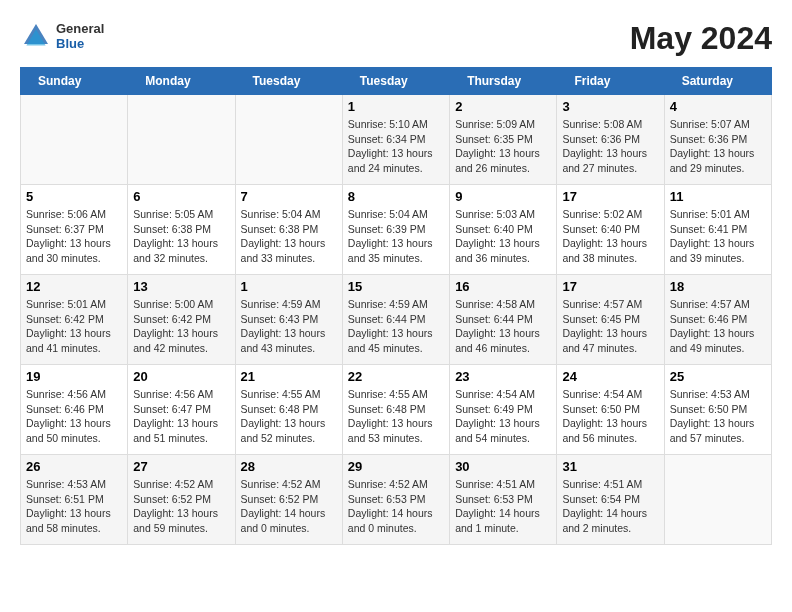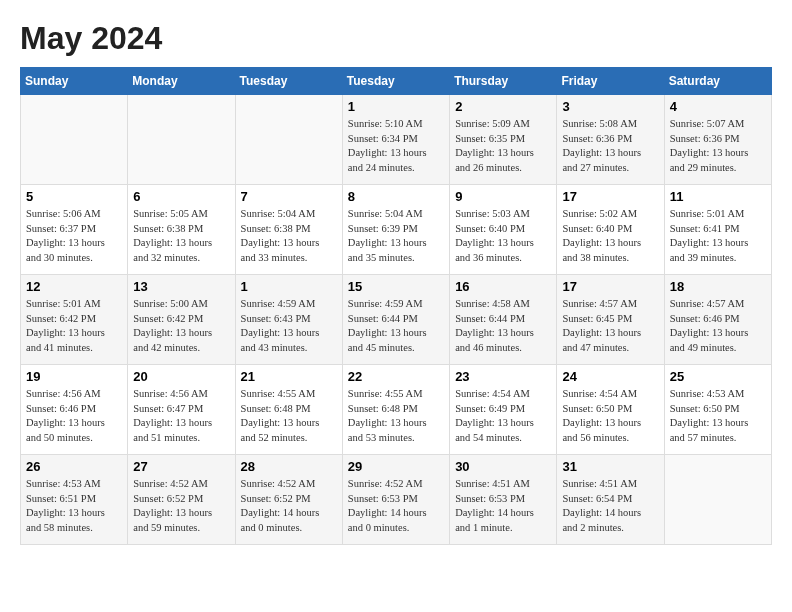--- a/index.html
+++ b/index.html
@@ -50,21 +50,21 @@
     table {
       width: 100%;
       border-collapse: collapse;
       font-size: 11px;
     }
     thead tr {
       background-color: #2a6db5;
       color: #fff;
     }
     thead th {
-      padding: 6px 4px;
+      padding: 6px 17px;
       text-align: left;
       font-size: 12px;
       font-weight: bold;
       border: 1px solid #2a6db5;
     }
     tbody tr {
       vertical-align: top;
     }
     tbody tr:nth-child(odd) {
       background-color: #f5f5f5;
@@ -81,30 +81,39 @@
     }
     .day-num {
       font-weight: bold;
       font-size: 13px;
       margin-bottom: 3px;
     }
     .day-info {
       color: #333;
       line-height: 1.4;
       font-size: 10.5px;
-      font-family: Liberation Serif, serif;
     }
     .empty-cell {
       background: #f9f9f9;
     }
   </style>
 </head>
 <body>
 
 <div class="header">
+  <div class="logo">
+    <svg class="logo-icon" viewBox="0 0 40 40">
+      <polygon points="20,5 35,30 5,30" fill="#2a6db5" opacity="0.85"></polygon>
+      <polygon points="20,12 32,32 8,32" fill="#1a9cd8" opacity="0.6"></polygon>
+    </svg>
+    <div class="logo-text">
+      <span class="logo-general">General</span>
+      <span class="logo-blue">Blue</span>
+    </div>
+  </div>
   <div class="title-block">
     <h1>May 2024</h1>
   </div>
 </div>
 
 <table>
   <thead>
     <tr>
     <th>Sunday</th>
         <th>Monday</th>

